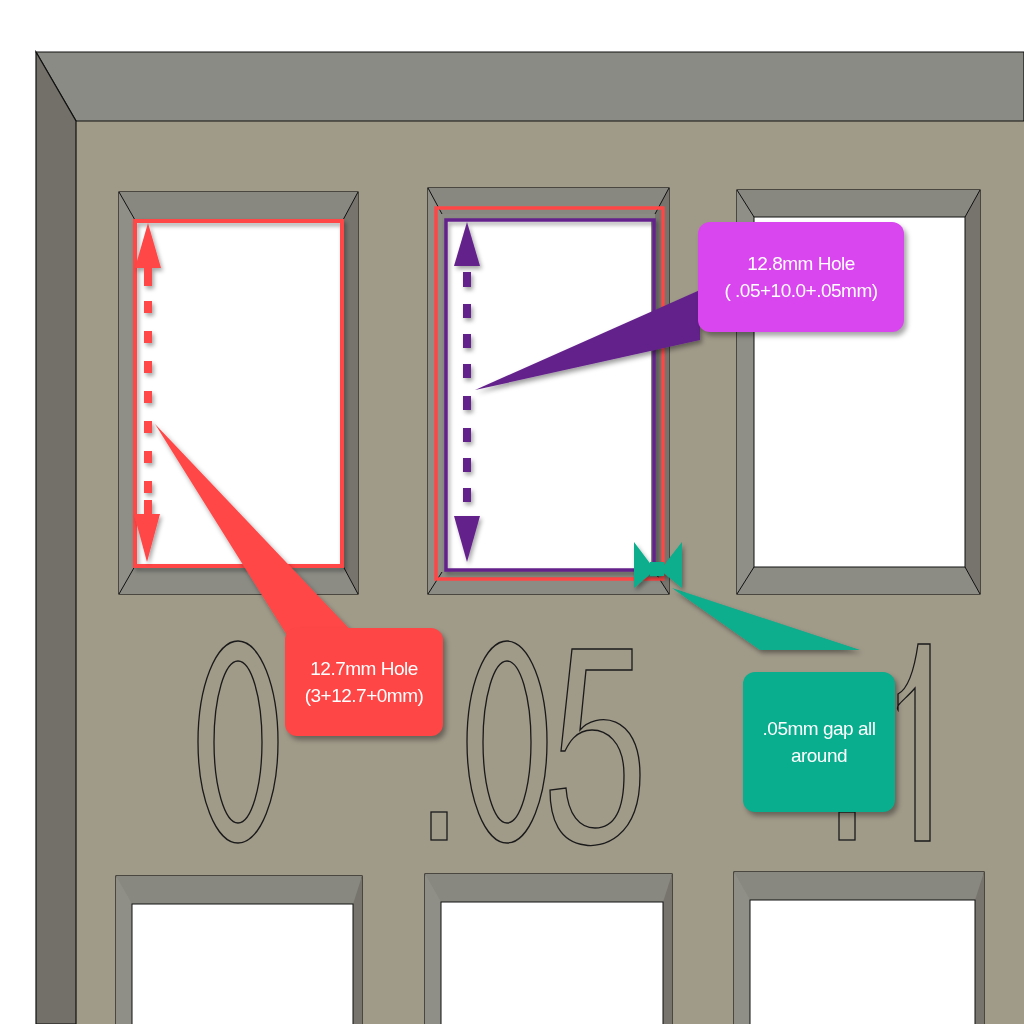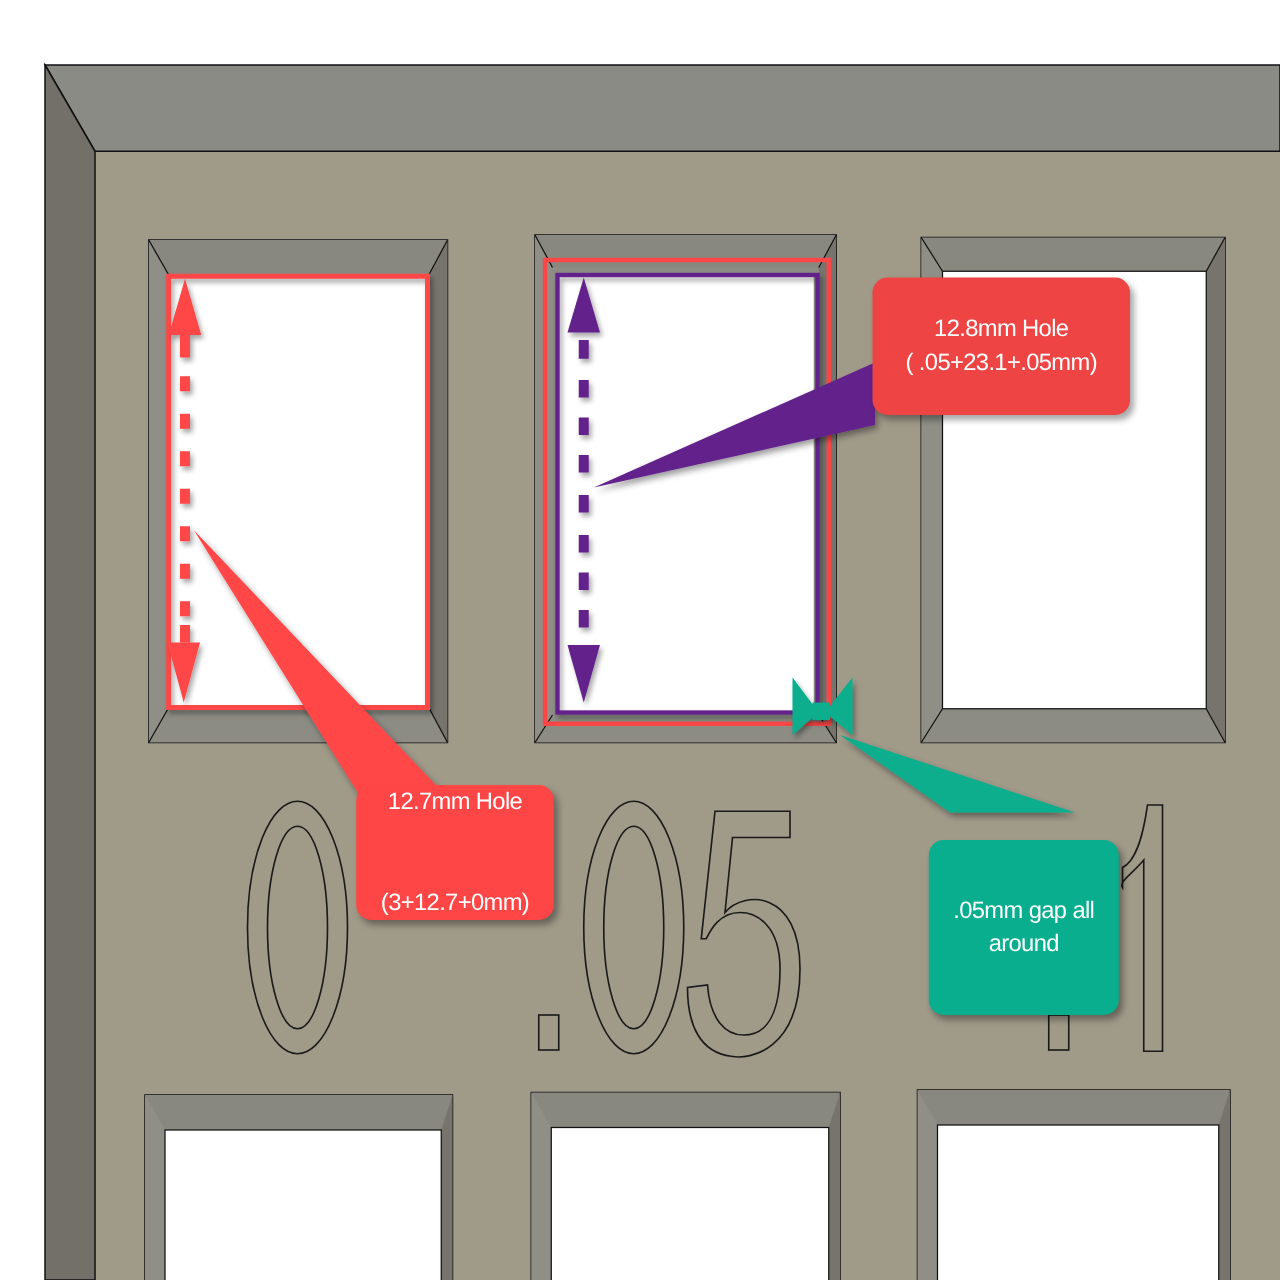--- a/index.html
+++ b/index.html
@@ -152,26 +152,26 @@
   <polygon points="475,390 700,290 700,340" fill="#63218b" filter="url(#sh2)"></polygon>
   <polygon points="672,588 760,650 860,650" fill="#08ae8d" filter="url(#sh2)"></polygon>
 
   <g fill="#08ae8d" filter="url(#sh)">
     <polygon points="634,542 655,570 634,588"></polygon>
     <polygon points="682,542 660,570 682,588"></polygon>
     <rect x="650" y="562" width="14" height="14"></rect>
   </g>
 </svg>
 
-<div class="callout" style="left:285px; top:628px; width:158px; height:108px; background:#ff4646;justify-content:space-between;">
+<div class="callout" style="left:285px; top:628px; width:158px; height:108px; background:#ff4646;">
   <span>12.7mm Hole</span>
   <span>(3+12.7+0mm)</span>
 </div>
 
-<div class="callout" style="left:698px; top:222px; width:206px; height:110px; background:#ef4444;">
+<div class="callout" style="left:698px; top:222px; width:206px; height:110px; background:#d946ef;">
   <span>12.8mm Hole</span>
-  <span>( .05+23.1+.05mm)</span>
+  <span>( .05+10.0+.05mm)</span>
 </div>
 
 <div class="callout" style="left:743px; top:672px; width:152px; height:140px; background:#08ae8d;">
   <span>.05mm gap all</span>
   <span>around</span>
 </div>
 
 </body></html>

